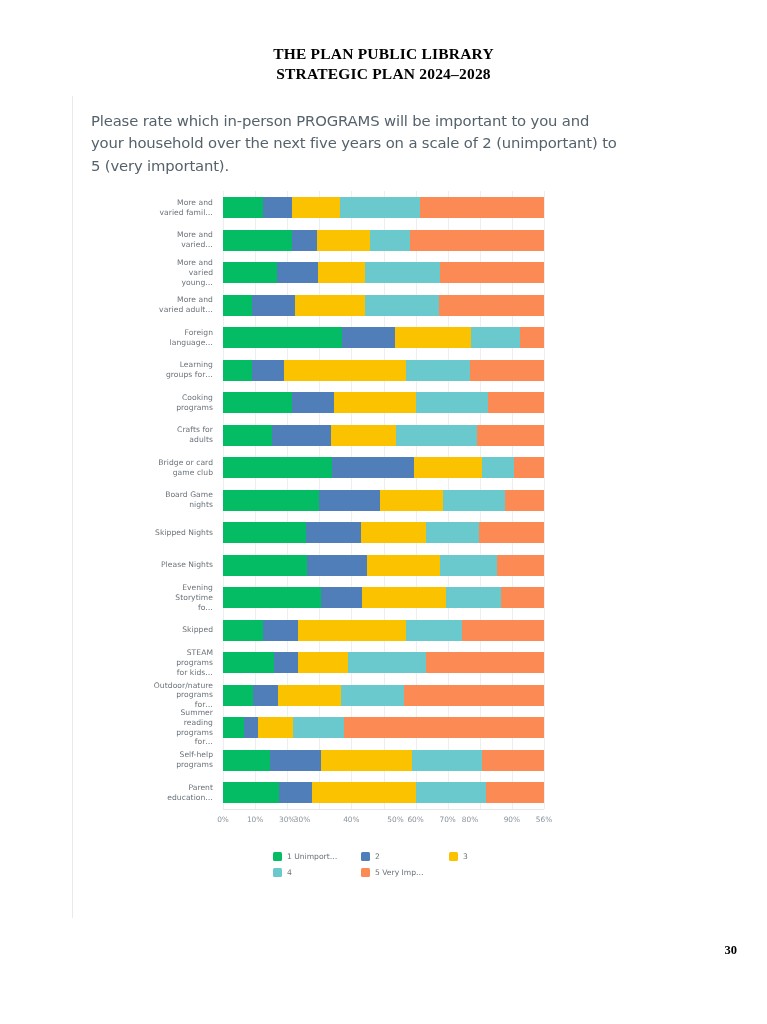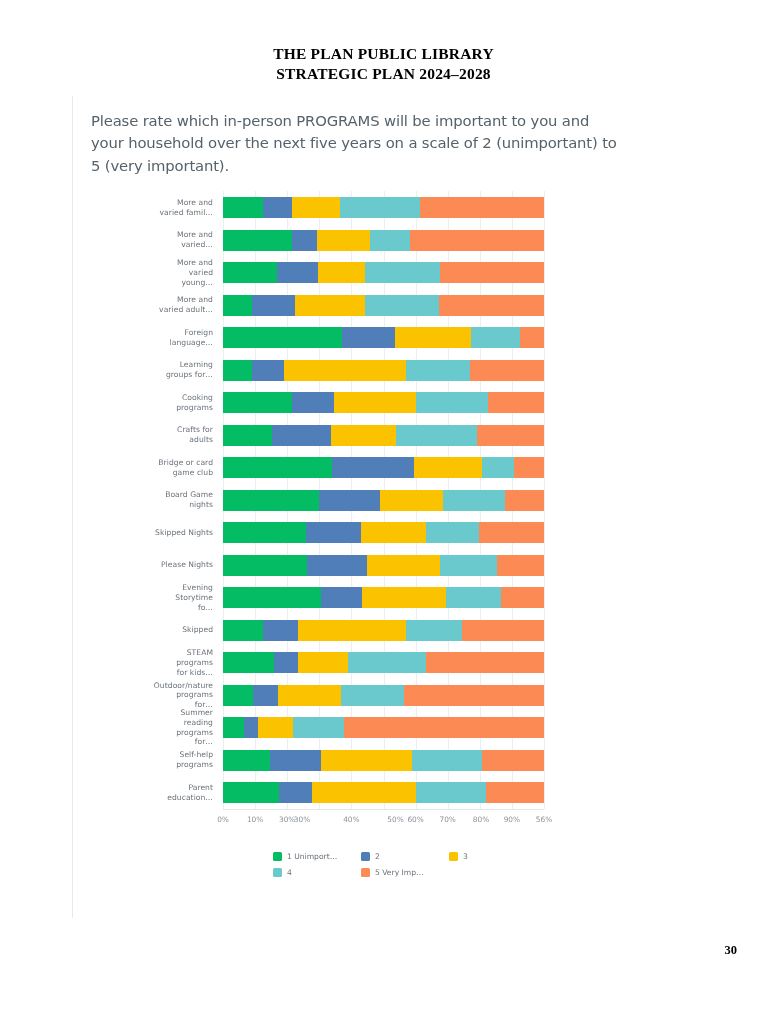--- a/index.html
+++ b/index.html
@@ -410,21 +410,21 @@
 
       <div class="x-axis" id="x-axis">
           <span class="x-tick" style="left: 0px;">0%</span>
           <span class="x-tick" style="left: 32.1px;">10%</span>
           <span class="x-tick" style="left: 64.2px;">30%</span>
           <span class="x-tick" style="left: 79px;">30%</span>
           <span class="x-tick" style="left: 128.4px;">40%</span>
           <span class="x-tick" style="left: 160.5px; margin-left: 12px;">50%</span>
           <span class="x-tick" style="left: 192.6px; text-align: center;">60%</span>
           <span class="x-tick" style="left: 224.7px;">70%</span>
-          <span class="x-tick" style="left: 258px;">80%</span>
+          <span class="x-tick" style="left: 247px;">80%</span>
           <span class="x-tick" style="left: 288.9px;">90%</span>
           <span class="x-tick" style="left: 321px;">56%</span>
         </div>
 
       <div class="legend" id="legend">
           <div class="legend-item">
             <span class="legend-swatch" style="background: rgb(4, 188, 99);"></span>
             <span class="legend-label">1 Unimport…</span>
           </div>
           <div class="legend-item">

